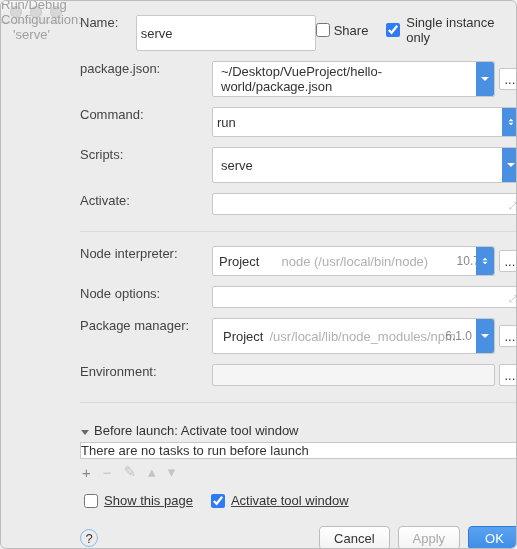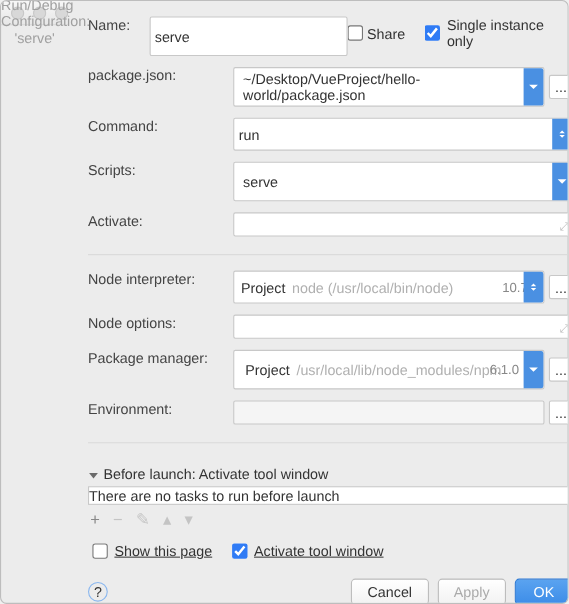--- a/index.html
+++ b/index.html
@@ -30,21 +30,21 @@
 input.mac-check { width:14px; height:14px; accent-color:#2f7bf5; }
 
 .sep { border-top: 1px solid #dadada; margin: 6px 0 14px 0; }
 
 .flex1 { flex:1; }
 .icon-btn { width:22px; height:22px; border:1px solid #c8c8c8; background:#fff; display:flex; align-items:center; justify-content:center; border-radius:2px; margin-left:4px; color:#777; font-size:13px; }
 
 .textbox { height:22px; border:1px solid #c8c8c8; background:#fff; position:relative; border-radius:2px; }
 .textbox .expand { position:absolute; right:3px; bottom:2px; color:#bbb; font-size:10px; }
 
-.inline-ghost { color:#b0b0b0; padding-left:6px; }
+.inline-ghost { color:#b0b0b0; padding-left:6px;margin-left:16px; }
 .inline-proj { color:#333; padding-left:6px; }
 .inline-ver { color:#888; margin-left:auto; padding-right:4px; font-size:12px; }
 
 .before-head { display:flex; align-items:flex-end; color:#555; margin:6px 0 4px 0; cursor:default; font-size:12px; }
 .before-head svg { width:10px; height:10px; fill:#6a6a6a; margin-right:4px; }
 .tasks-box { border:1px solid #c8c8c8; background:#fff; height:84px; display:flex; align-items:center; justify-content:flex-start; color:#a0a0a0; font-style: normal; }
 .tool-row { display:flex; gap:12px; padding:4px 2px 8px 2px; color:#888; align-items:center; }
 .tool-row .tbtn { color:#888; font-size:15px; }
 .tool-row .tbtn.dis { color:#c4c4c4; }
 

